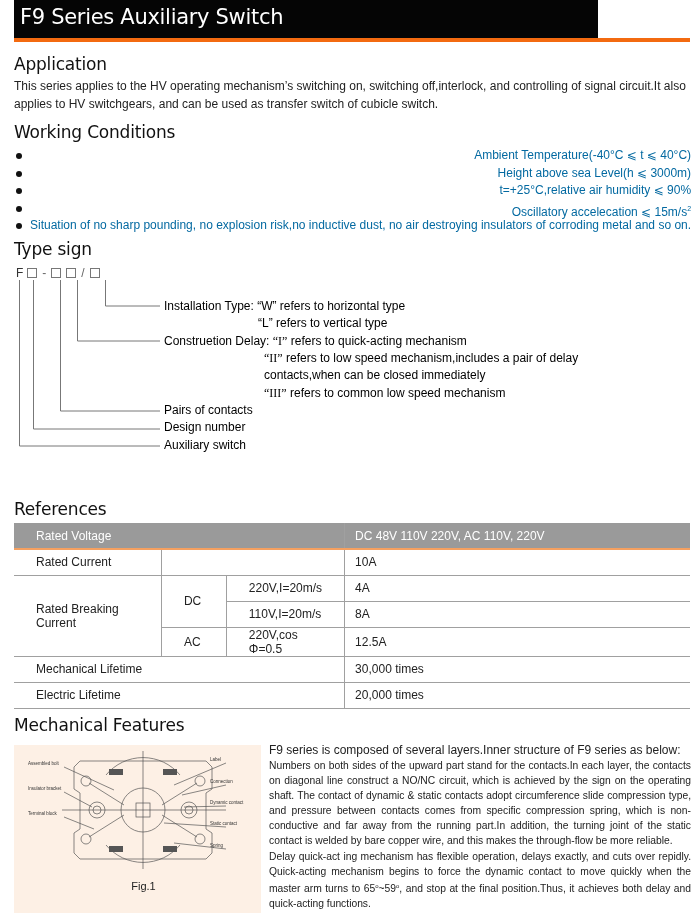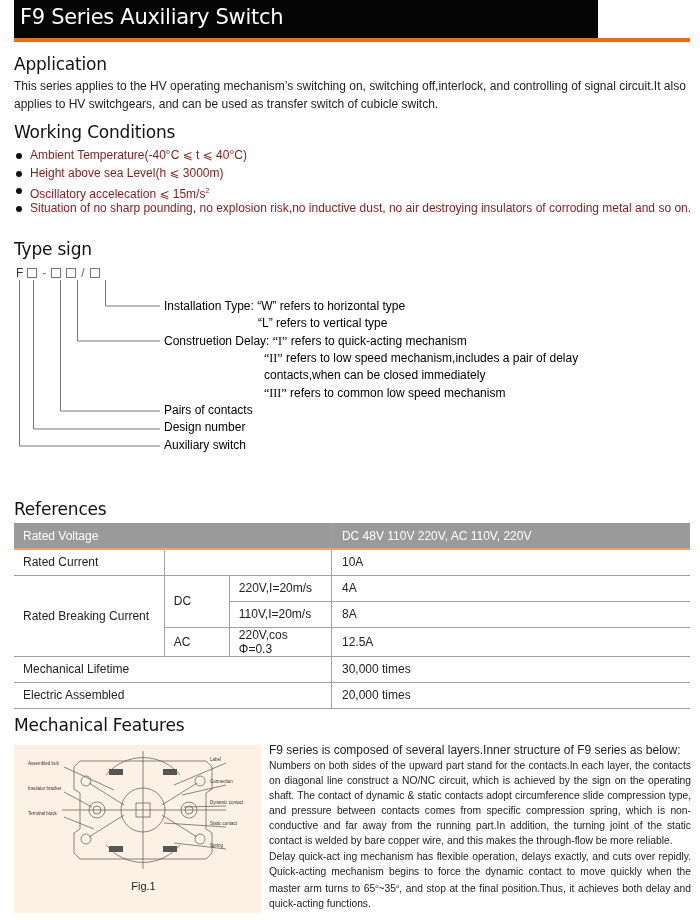--- a/index.html
+++ b/index.html
@@ -8,34 +8,34 @@
 
   .header { position: absolute; left: 14px; top: 0; width: 584px; height: 38px; background: #050505; }
   .header h1 { position: absolute; left: 6px; top: 5px; font-family: "DejaVu Sans", sans-serif; font-weight: normal; font-size: 21px; color: #ffffff; letter-spacing: -0.3px; }
   .header-accent { position: absolute; left: 14px; top: 38px; width: 676px; height: 4px; background: #f36a10; }
 
   .section-title { position: absolute; left: 14px; font-family: "DejaVu Sans", sans-serif; font-size: 17px; font-weight: normal; color: #111; letter-spacing: -0.2px; }
 
   .para { position: absolute; left: 14px; width: 680px; font-size: 12px; line-height: 17.5px; color: #222; }
 
   .bullets { position: absolute; left: 14px; top: 147px; list-style: none; }
-  .bullets li { position: relative; padding-left: 16px; font-size: 12px; height: 17.5px; line-height: 17px; color: #7f1d1d; white-space: nowrap; }
+  .bullets li { position: relative; padding-left: 16px; font-size: 12px; height: 17.5px; line-height: 17px; color: #0369a1; white-space: nowrap; text-align: right; }
   .bullets li::before { content: ""; position: absolute; left: 2px; top: 6px; width: 6px; height: 6px; border-radius: 50%; background: #111; }
   .bullets sup { font-size: 7px; }
 
   .typesign-code { position: absolute; left: 16px; top: 266px; font-size: 12px; color: #333; display: flex; align-items: center; gap: 3px; }
   .typesign-code .box { display: inline-block; width: 10px; height: 10px; border: 1px solid #777; margin: 0 1px; }
   .typesign-code .sep { color: #666; padding: 0 1px; }
 
   .ts-lines { position: absolute; left: 0; top: 280px; width: 170px; height: 175px; }
   .ts-text { position: absolute; font-size: 12px; color: #000000; white-space: nowrap; line-height: 17px; }
   .roman { font-family: "Liberation Serif", serif; }
 
   table.ref { position: absolute; left: 14px; top: 523px; width: 676px; border-collapse: collapse; font-size: 12px; color: #222; }
-  table.ref td { border-bottom: 1px solid #a0a0a0; height: 26px; padding: 0 9px; vertical-align: middle; }
+  table.ref td { border-bottom: 1px solid #a0a0a0; height: 26px; padding: 0 22px; vertical-align: middle; }
   table.ref tr.head td { background: #9a9a9a; color: #ffffff; height: 26px; border-bottom: 2px solid #f5a060; }
   table.ref td.vr { border-right: 1px solid #a0a0a0; }
   table.ref td.center { }
   table.ref td.valcol { width: 358px; padding-left: 10px; }
 
   .figure-box { position: absolute; left: 14px; top: 745px; width: 247px; height: 168px; background: #fdf0e5; }
   .figure-box svg { position: absolute; left: 0; top: 0; }
   .fig-caption { position: absolute; left: 0; width: 259px; top: 135px; text-align: center; font-size: 11px; color: #222; }
 
   .mech-text { position: absolute; left: 269px; top: 742px; width: 422px; font-size: 10.3px; line-height: 15.1px; color: #222; text-align: justify; }
@@ -50,20 +50,21 @@
 </div>
 <div class="header-accent"></div>
 
 <h2 class="section-title" style="top:54px;">Application</h2>
 <p class="para" style="top:78px; width:678px;">This series applies to the HV operating mechanism’s switching on, switching off,interlock, and controlling of signal circuit.It also applies to HV switchgears, and can be used as transfer switch of cubicle switch.</p>
 
 <h2 class="section-title" style="top:122px;">Working Conditions</h2>
 <ul class="bullets">
   <li><span>Ambient Temperature(-40°C ⩽ t ⩽ 40°C)</span></li>
   <li><span>Height above sea Level(h ⩽ 3000m)</span></li>
+  <li><span>t=+25°C,relative air humidity ⩽ 90%</span></li>
   <li><span>Oscillatory accelecation ⩽ 15m/s</span><sup>2</sup></li>
   <li><span>Situation of no sharp pounding, no explosion risk,no inductive dust, no air destroying insulators of corroding metal and so on.</span></li>
 </ul>
 
 <h2 class="section-title" style="top:239px;">Type sign</h2>
 <div class="typesign-code">
   <span>F</span>
   <span class="box"></span>
   <span class="sep">-</span>
   <span class="box"></span>
@@ -115,29 +116,29 @@
     <td rowspan="2" class="vr center">DC</td>
     <td class="vr center">220V,I=20m/s</td>
     <td class="valcol">4A</td>
   </tr>
   <tr>
     <td class="vr center">110V,I=20m/s</td>
     <td class="valcol">8A</td>
   </tr>
   <tr>
     <td class="vr center">AC</td>
-    <td class="vr center">220V,cos Φ=0.3</td>
+    <td class="vr center">220V,cos Φ=0.5</td>
     <td class="valcol">12.5A</td>
   </tr>
   <tr>
     <td colspan="3" class="vr">Mechanical Lifetime</td>
     <td class="valcol">30,000 times</td>
   </tr>
   <tr>
-    <td colspan="3" class="vr">Electric Assembled</td>
+    <td colspan="3" class="vr">Electric Lifetime</td>
     <td class="valcol">20,000 times</td>
   </tr>
 </tbody>
   </table>
 
 <h2 class="section-title" style="top:715px;">Mechanical Features</h2>
 
 <div class="figure-box">
   <svg width="247" height="168" viewBox="0 0 247 168">
     <g stroke="#555" stroke-width="0.7" fill="none">
@@ -198,14 +199,14 @@
       <text x="196" y="102">Spring</text>
     </g>
   </svg>
   <div class="fig-caption">Fig.1</div>
 </div>
 
 <div class="mech-text">
   <span class="lead">F9 series is composed of several layers.Inner structure of F9 series as below:</span>
   <span>Numbers on both sides of the upward part stand for the contacts.In each layer, the contacts on diagonal line construct a NO/NC circuit, which is achieved by the sign on the operating shaft. The contact of dynamic &amp; static contacts adopt circumference slide compression type, and pressure between contacts comes from specific compression spring, which is non-conductive and far away from the running part.In addition, the turning joint of the static contact is welded by bare copper wire, and this makes the through-flow be more reliable.</span>
   <br>
-  <span>Delay quick-act   ing mechanism has flexible operation, delays exactly, and cuts over repidly. Quick-acting mechanism begins to force the dynamic contact to move quickly when the master arm turns to 65</span><sup>o</sup><span>~35</span><sup>o</sup><span>, and stop at the final position.Thus, it achieves both delay and quick-acting functions.</span>
+  <span>Delay quick-act   ing mechanism has flexible operation, delays exactly, and cuts over repidly. Quick-acting mechanism begins to force the dynamic contact to move quickly when the master arm turns to 65</span><sup>o</sup><span>~59</span><sup>o</sup><span>, and stop at the final position.Thus, it achieves both delay and quick-acting functions.</span>
 </div>
 
 </body></html>

